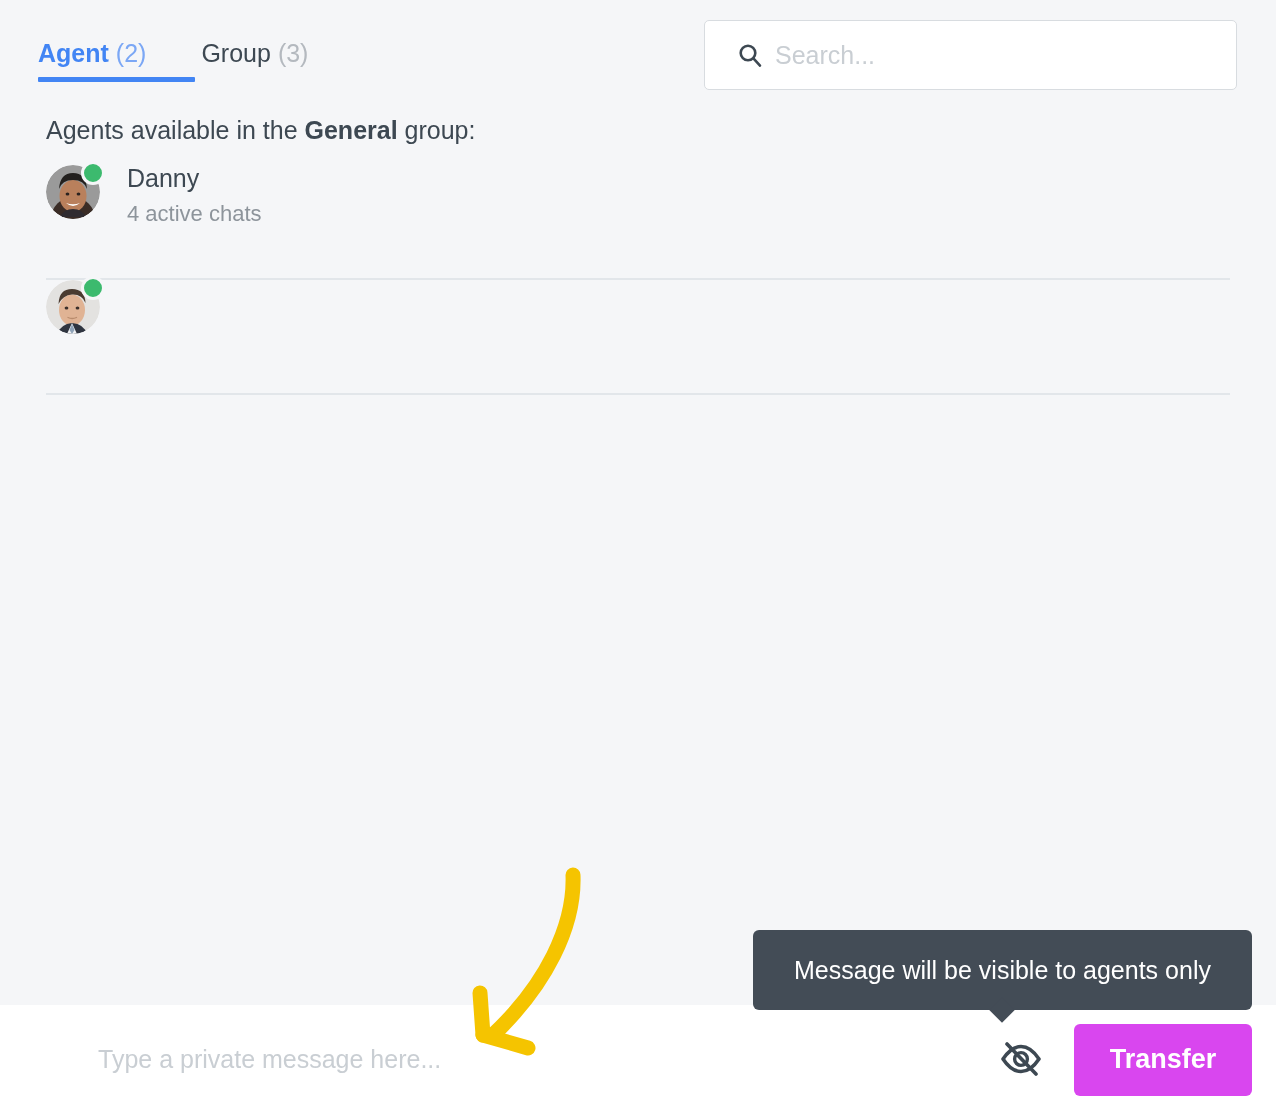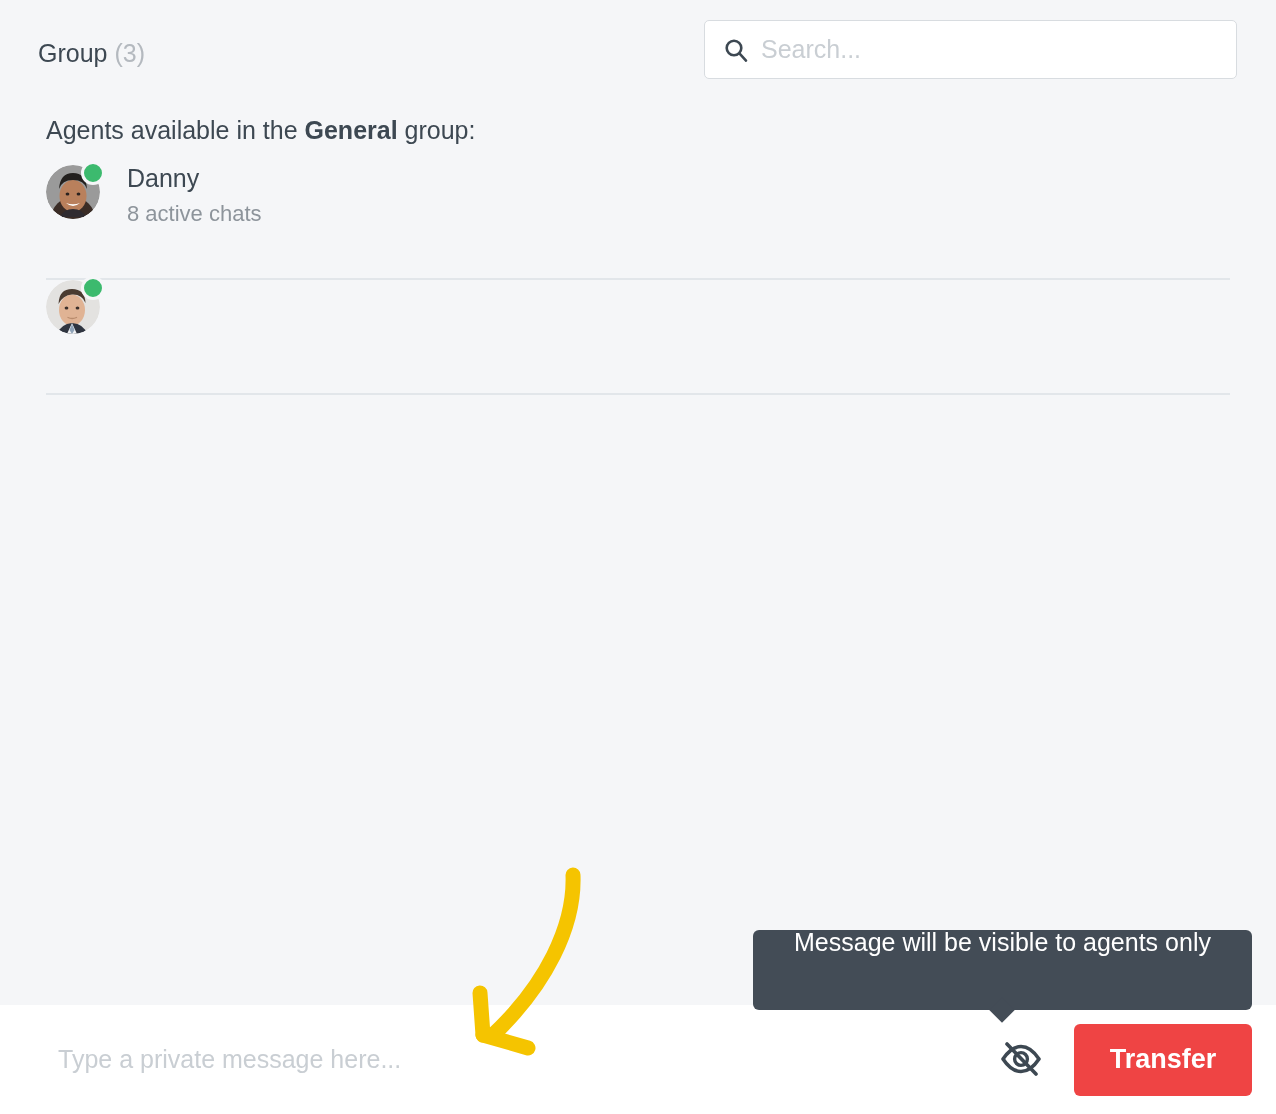--- a/index.html
+++ b/index.html
@@ -107,27 +107,27 @@
     height: 5px;
     background: #4285f4;
     border-radius: 1px;
   }
 
   .search-box {
     position: absolute;
     left: 704px;
     top: 20px;
     width: 533px;
-    height: 59px;
+    height: 70px;
     background: #ffffff;
     border: 1px solid #d8dce0;
     border-radius: 5px;
     display: flex;
     align-items: center;
-    padding: 0 18px;
+    padding: 0 32px;
   }
 
   .search-icon { flex: 0 0 auto; display: flex; align-items: center; margin-right: 12px; }
 
   .search-input {
     flex: 1 1 auto;
     border: none;
     outline: none;
     background: transparent;
     font-family: inherit;
@@ -216,20 +216,21 @@
 
   .message-input {
     flex: 1 1 auto;
     border: none;
     outline: none;
     background: transparent;
     font-family: inherit;
     font-size: 25px;
     color: #3d4852;
     height: 100%;
+    margin-left: 40px;
   }
   .message-input::placeholder { color: #c9ced3; }
 
   .visibility-toggle {
     flex: 0 0 auto;
     width: 62px;
     height: 62px;
     display: flex;
     align-items: center;
     justify-content: center;
@@ -237,21 +238,21 @@
     background: none;
     border: none;
     margin-right: 22px;
   }
 
   .transfer-button {
     flex: 0 0 auto;
     width: 178px;
     height: 72px;
     border-radius: 6px;
-    background: #ef4444;
+    background: #d946ef;
     color: #ffffff;
     font-family: inherit;
     font-size: 27px;
     font-weight: bold;
     border: none;
     cursor: pointer;
     display: flex;
     align-items: center;
     justify-content: center;
   }
@@ -259,20 +260,21 @@
   
   .tooltip {
     position: absolute;
     left: 753px;
     top: 930px;
     width: 499px;
     height: 80px;
     background: #434c56;
     border-radius: 6px;
     display: flex;
+    align-items: center;
     justify-content: center;
     z-index: 40;
   }
   .tooltip-text {
     color: #ffffff;
     font-size: 25px;
     line-height: 1;
     white-space: nowrap;
   }
   .tooltip::after {
@@ -300,20 +302,23 @@
 </style>
 </head>
 <body>
 
 <div class="modal">
 
 
   <div class="toolbar">
 
     <div class="tabs">
+      <button class="tab active">
+        <span class="tab-label">Agent</span><span class="tab-count">(2)</span>
+      </button>
       <button class="tab">
         <span class="tab-label">Group</span><span class="tab-count">(3)</span>
       </button>
     </div>
 
     <div class="search-box">
       <span class="search-icon">
         <svg width="26" height="26" viewBox="0 0 26 26" aria-hidden="true">
           <circle cx="11" cy="11" r="7.3" fill="none" stroke="#3d4852" stroke-width="2.6"></circle>
           <line x1="16.4" y1="16.4" x2="23" y2="23.6" stroke="#3d4852" stroke-width="2.6" stroke-linecap="round"></line>
@@ -347,21 +352,21 @@
               <ellipse cx="21.5" cy="29" rx="1.9" ry="1.5" fill="#2b2220"></ellipse>
               <ellipse cx="32.5" cy="29" rx="1.9" ry="1.5" fill="#2b2220"></ellipse>
               <path d="M20 38 Q27 44 34 38 Q27 40.5 20 38 Z" fill="#ffffff"></path>
               <path d="M27 44 Q18 44 14 52 L40 52 Q36 44 27 44 Z" fill="#2f2b30"></path>
             </g>
           </svg>
           <span class="status-dot"></span>
         </div>
         <div class="agent-text">
           <div class="agent-name">Danny</div>
-          <div class="agent-meta">8 active chats</div>
+          <div class="agent-meta">4 active chats</div>
         </div>
       </div>
 
       <div class="agent-row">
         <div class="avatar-wrap">
           <svg class="avatar" viewBox="0 0 54 54" aria-hidden="true">
             <defs>
                 <clipPath id="clipB">
                   <circle cx="27" cy="27" r="27"></circle>
                 </clipPath>

